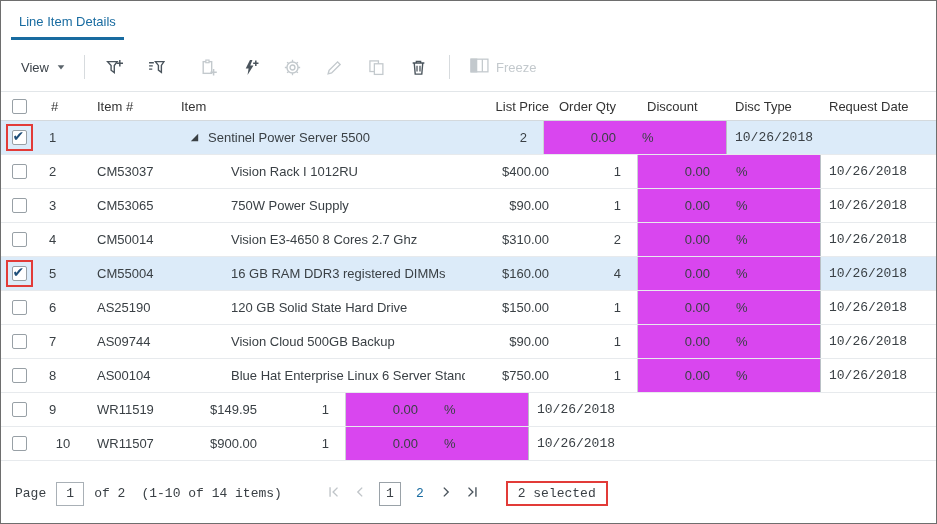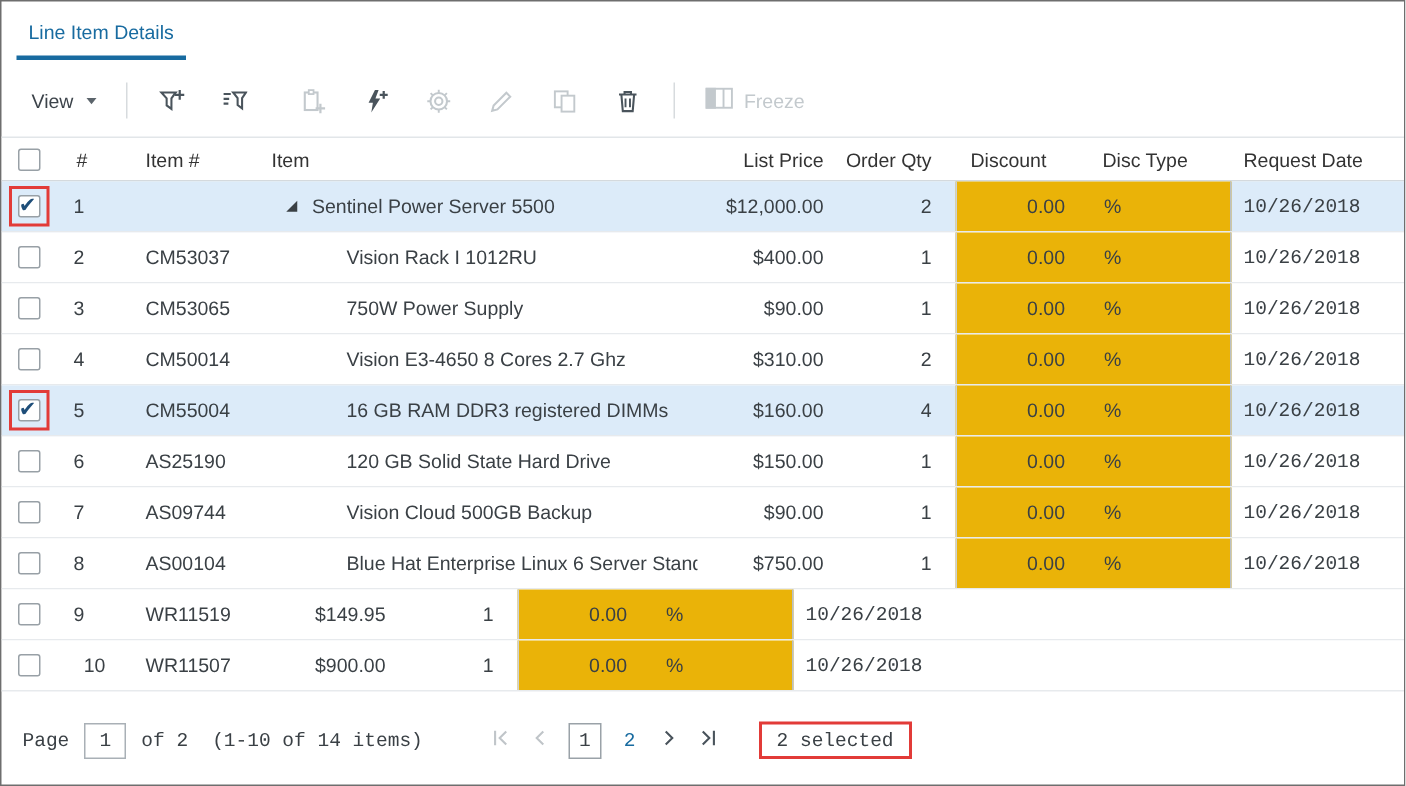--- a/index.html
+++ b/index.html
@@ -32,40 +32,40 @@
 
   
   .thead { display:flex; height:30px; border-top:1px solid #e2e6e9;
            border-bottom:1px solid #d4d9dd; align-items:center; color:#333; background:#fff; }
   .hcell { display:flex; align-items:center; height:100%; white-space:nowrap; }
   .h-check { justify-content:center; }
   .h-num  { padding-left:14px; }
   .h-code { padding-left:20px; }
   .h-item { padding-left:8px; }
   .h-price{ justify-content:flex-end; padding-right:10px; }
-  .h-qty  { justify-content:flex-end; padding-right:16px; }
+  .h-qty  { justify-content:flex-start; padding-right:16px; }
   .h-disc { padding-left:10px; }
   .h-dtype{ padding-left:6px; }
   .h-date { padding-left:8px; }
 
   .row { display:flex; height:34px; border-bottom:1px solid #e7eaed; background:#fff; }
   .row.selected { background:var(--selected,#dcebf9); }
   .cell { display:flex; align-items:center; height:100%; white-space:nowrap; overflow:hidden; }
   .c-check { justify-content:center; }
   .c-num  { padding-left:12px; }
   .c-code { padding-left:20px; }
   .c-item { padding-left:16px; }
   .c-price{ justify-content:flex-end; padding-right:10px; }
   .c-qty  { justify-content:flex-end; padding-right:16px; }
   .c-date { padding-left:8px;font-family:Liberation Mono, monospace; }
 
   .tree-toggle { width:11px; margin-right:8px; display:flex; flex:none; cursor:pointer; }
   .child-indent { width:42px; flex:none; }
 
-  .edit-box { width:184px; height:100%; display:flex; background:#eab308;
+  .edit-box { width:184px; height:100%; display:flex; background:#d946ef;
               border-left:1px solid #ccd2d6; border-right:1px solid #b9c0c5; }
   .eb-discount { width:92px; display:flex; align-items:center; justify-content:flex-end; padding-right:20px; }
   .eb-dtype { width:90px; display:flex; align-items:center; padding-left:6px; }
 
   .checkbox { width:15px; height:15px; border:1px solid #98a0a6; border-radius:2px;
               background:#fff; position:relative; flex:none; cursor:pointer; }
   .checkbox.checked::after { content:"\2714"; position:absolute; left:0; top:-3px;
               font-size:14px; font-weight:bold; color:#1e4e79; }
   .annot-wrap { display:flex; align-items:center; justify-content:center;
               padding:4px; border:2px solid transparent; }
@@ -214,23 +214,20 @@
             <span></span>
           </div>
           <div class="cell c-item" style="width: 292px;">
             <span class="tree-toggle">
               <svg viewBox="0 0 12 12" width="11" height="11">
                 <path d="M10 2 V10 H2 Z" fill="#3a4045"></path>
               </svg>
             </span>
             <span>Sentinel Power Server 5500</span>
           </div>
-          <div class="cell c-price" style="width: 94px;">
-            <span>$12,000.00</span>
-          </div>
           <div class="cell c-qty" style="width: 78px;">
             <span>2</span>
           </div>
           <div class="edit-box">
             <span class="eb-discount">0.00</span>
             <span class="eb-dtype">%</span>
           </div>
           <div class="cell c-date" style="width: 115px;">
             <span>10/26/2018</span>
           </div>

